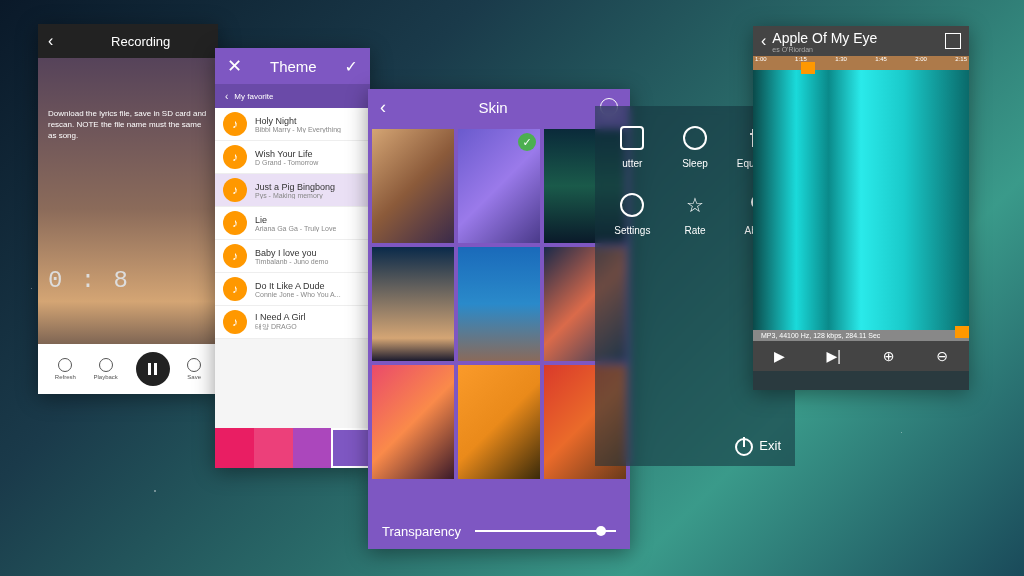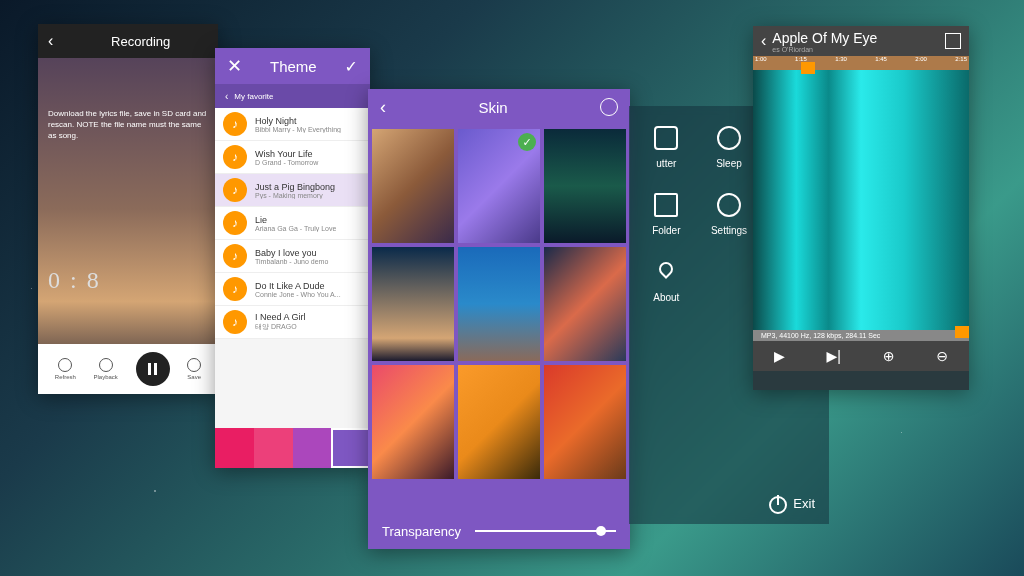--- a/index.html
+++ b/index.html
@@ -5,21 +5,21 @@
 *{margin:0;padding:0;box-sizing:border-box;font-family:-apple-system,Helvetica,Arial,sans-serif}
 body{width:1024px;height:576px;overflow:hidden;background:linear-gradient(135deg,#0a1929 0%,#1a3a4a 30%,#2a6c6a 55%,#3a9a8a 75%,#1a4a5a 100%);position:relative}
 .star{position:absolute;background:#fff;border-radius:50%;opacity:.5}
 
 .p1{position:absolute;left:38px;top:24px;width:180px;height:370px;background:linear-gradient(180deg,#4a3a5a 0%,#8b6b5a 50%,#d4a574 75%,#1a1a2e 100%);box-shadow:0 4px 20px rgba(0,0,0,.4)}
 .p1-header{background:#222;height:34px;display:flex;align-items:center;padding:0 10px;color:#fff;font-size:12px}
 .p1-back{color:#fff;font-size:16px;margin-right:20px}
 .p1-title{margin:0 auto;font-size:13px}
 .p1-body{padding:10px;color:#fff;font-size:8px;text-align:left;line-height:1.4;height:250px;display:flex;flex-direction:column;justify-content:center}
 .p1-msg{margin-top:40px}
-.p1-time{font-size:24px;font-family:Liberation Serif, serif;margin-top:auto;letter-spacing:2px;color:#ddd}
+.p1-time{font-size:24px;font-family:Liberation Mono, monospace;margin-top:auto;letter-spacing:2px;color:#ddd}
 .p1-controls{background:#fff;height:50px;display:flex;align-items:center;justify-content:space-around;padding:0 8px;position:absolute;bottom:0;width:100%}
 .p1-ctrl{display:flex;flex-direction:column;align-items:center;font-size:6px;color:#555;gap:2px}
 .p1-ctrl-icon{width:14px;height:14px;border:1.5px solid #555;border-radius:50%;position:relative}
 .p1-pause{width:34px;height:34px;background:#222;border-radius:50%;display:flex;align-items:center;justify-content:center;gap:3px}
 .p1-pause span{width:3px;height:12px;background:#fff}
 
 .p2{position:absolute;left:215px;top:48px;width:155px;height:420px;background:#f5f5f5;box-shadow:0 4px 20px rgba(0,0,0,.4)}
 .p2-header{background:#7e57c2;height:36px;display:flex;align-items:center;justify-content:space-between;padding:0 12px;color:#fff}
 .p2-x{font-size:18px}
 .p2-title{font-size:15px}
@@ -47,21 +47,21 @@
 .p3-back{font-size:18px}
 .p3-title{font-size:15px}
 .p3-palette{width:18px;height:18px;border:1.5px solid #fff;border-radius:50%;position:relative}
 .p3-grid{display:grid;grid-template-columns:repeat(3,1fr);gap:4px;padding:4px}
 .p3-thumb{aspect-ratio:.72;position:relative}
 .p3-check-badge{position:absolute;top:4px;right:4px;width:18px;height:18px;background:#4caf50;border-radius:50%;color:#fff;display:flex;align-items:center;justify-content:center;font-size:11px}
 .p3-transparency{height:36px;display:flex;align-items:center;padding:0 14px;color:#fff;font-size:13px;gap:14px;position:absolute;bottom:0;width:100%}
 .p3-slider{flex:1;height:2px;background:#fff;position:relative}
 .p3-slider-thumb{position:absolute;right:10px;top:-4px;width:10px;height:10px;background:#fff;border-radius:50%}
 
-.p4{position:absolute;left:629px;top:106px;width:200px;height:418px;background:rgba(20,50,60,.55);backdrop-filter:blur(4px)}
+.p4{position:absolute;left:595px;top:106px;width:200px;height:360px;background:rgba(20,50,60,.55);backdrop-filter:blur(4px)}
 .p4-grid{display:grid;grid-template-columns:repeat(3,1fr);padding:20px 8px;gap:24px 4px}
 .p4-item{display:flex;flex-direction:column;align-items:center;gap:8px;color:#fff;font-size:10px}
 .p4-icon{width:24px;height:24px;border:2px solid #fff;position:relative}
 .p4-icon.circle{border-radius:50%}
 .p4-icon.none{border:none}
 .p4-exit{position:absolute;bottom:10px;right:14px;color:#fff;font-size:13px;display:flex;align-items:flex-start;gap:6px}
 .p4-power{width:18px;height:18px;border:2px solid #fff;border-radius:50%;position:relative}
 .p4-power::after{content:'';position:absolute;top:-3px;left:50%;width:2px;height:10px;background:#fff;transform:translateX(-50%)}
 
 .p5{position:absolute;left:753px;top:26px;width:216px;height:364px;background:#2a3a3f;box-shadow:0 4px 20px rgba(0,0,0,.4)}
@@ -240,24 +240,20 @@
         <div class="p4-icon none">
           <div class="sliders">
             <span></span>
             <span></span>
             <span></span>
           </div>
         </div>
         <span>Equalizer</span>
       </div>
       <div class="p4-item">
-        <div class="p4-icon" style="border-radius:2px"></div>
-        <span>Folder</span>
-      </div>
-      <div class="p4-item">
         <div class="p4-icon circle"></div>
         <span>Settings</span>
       </div>
       <div class="p4-item">
         <div class="p4-icon none star-icon">☆</div>
         <span>Rate</span>
       </div>
       <div class="p4-item">
         <div class="p4-icon none">
           <div class="pin"></div>

